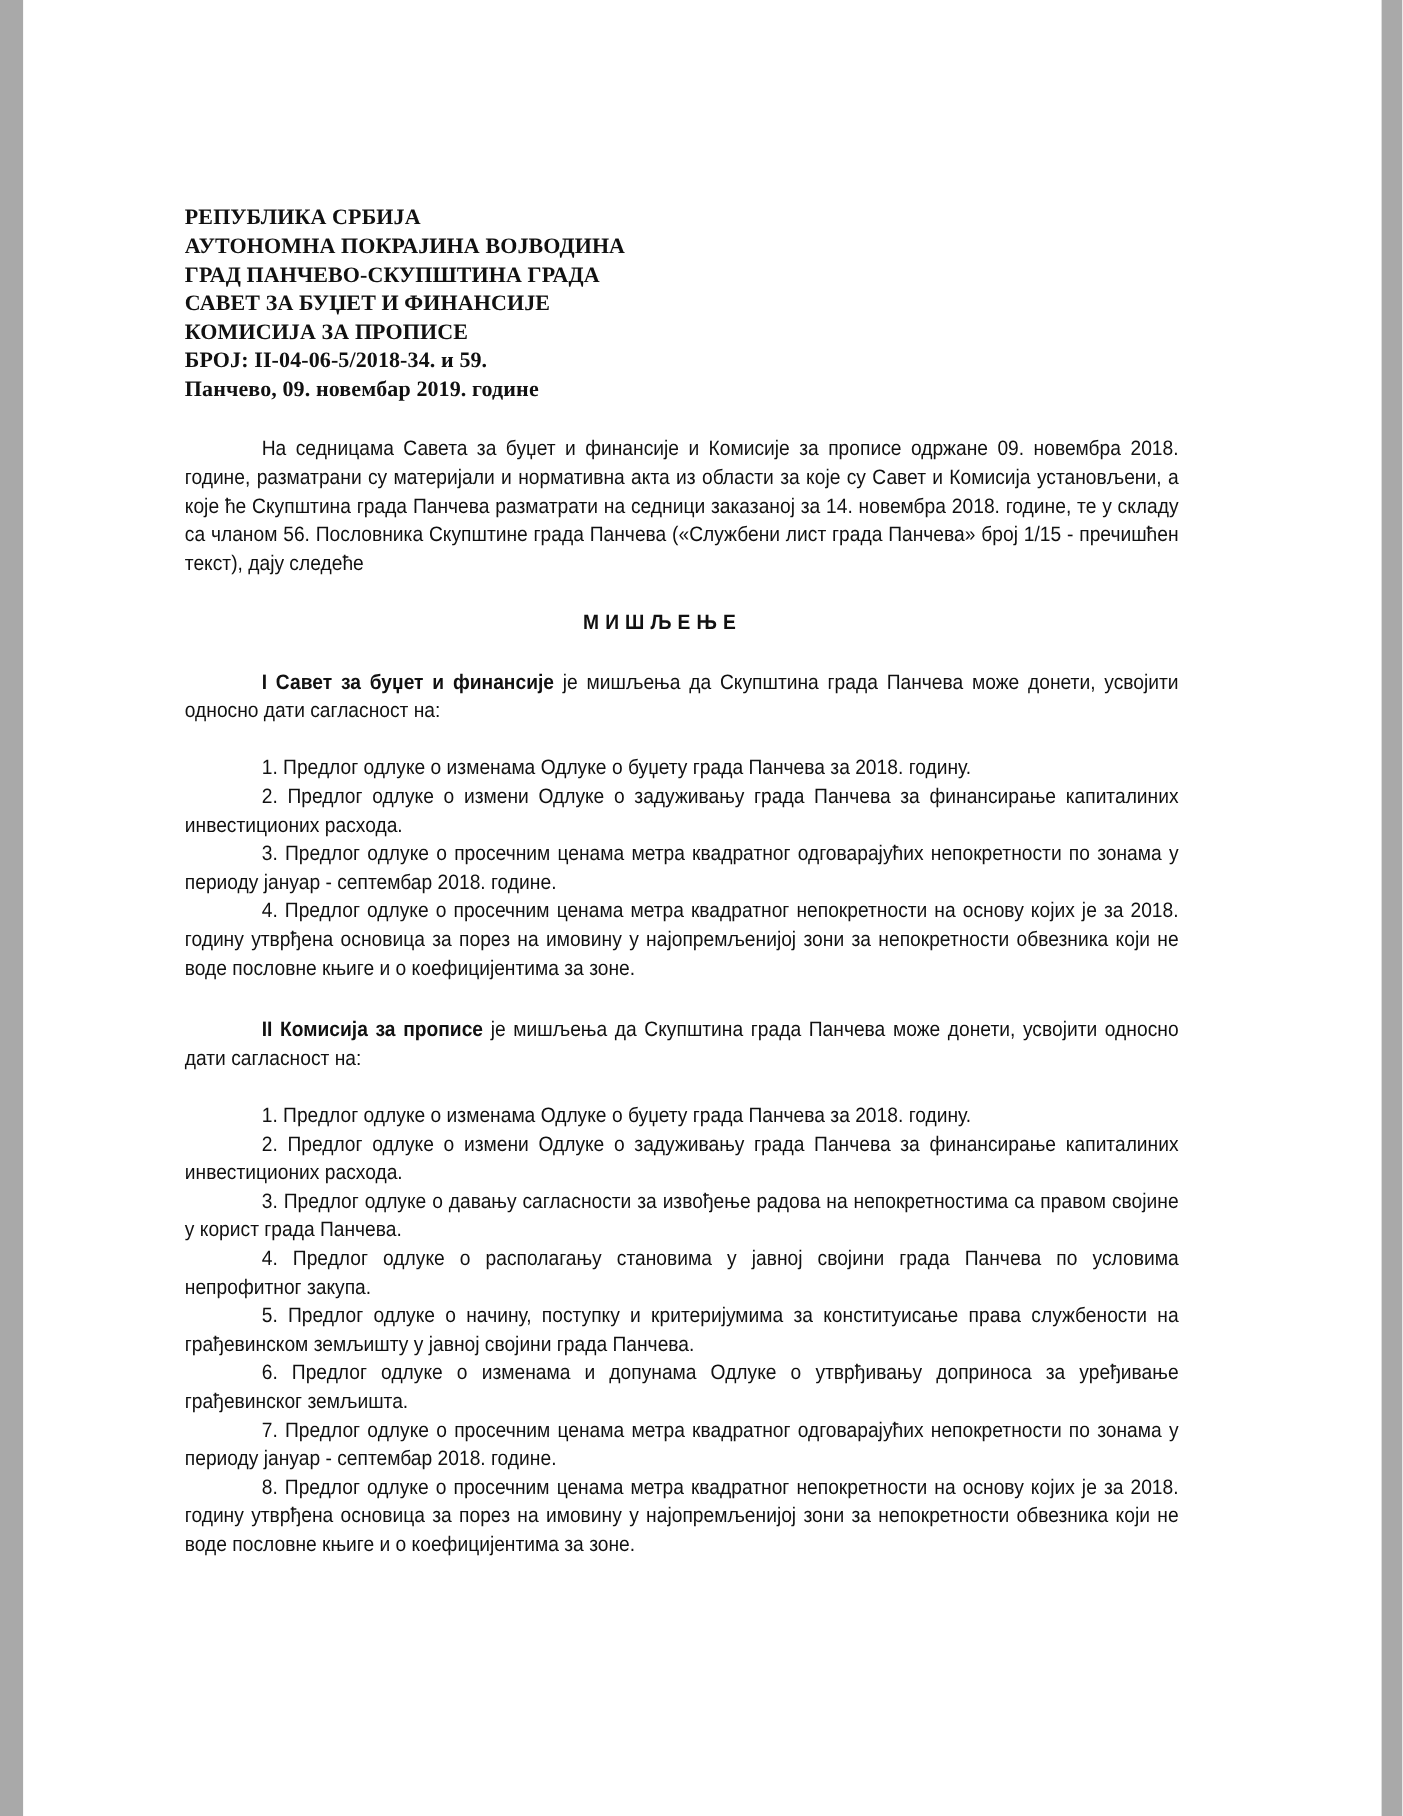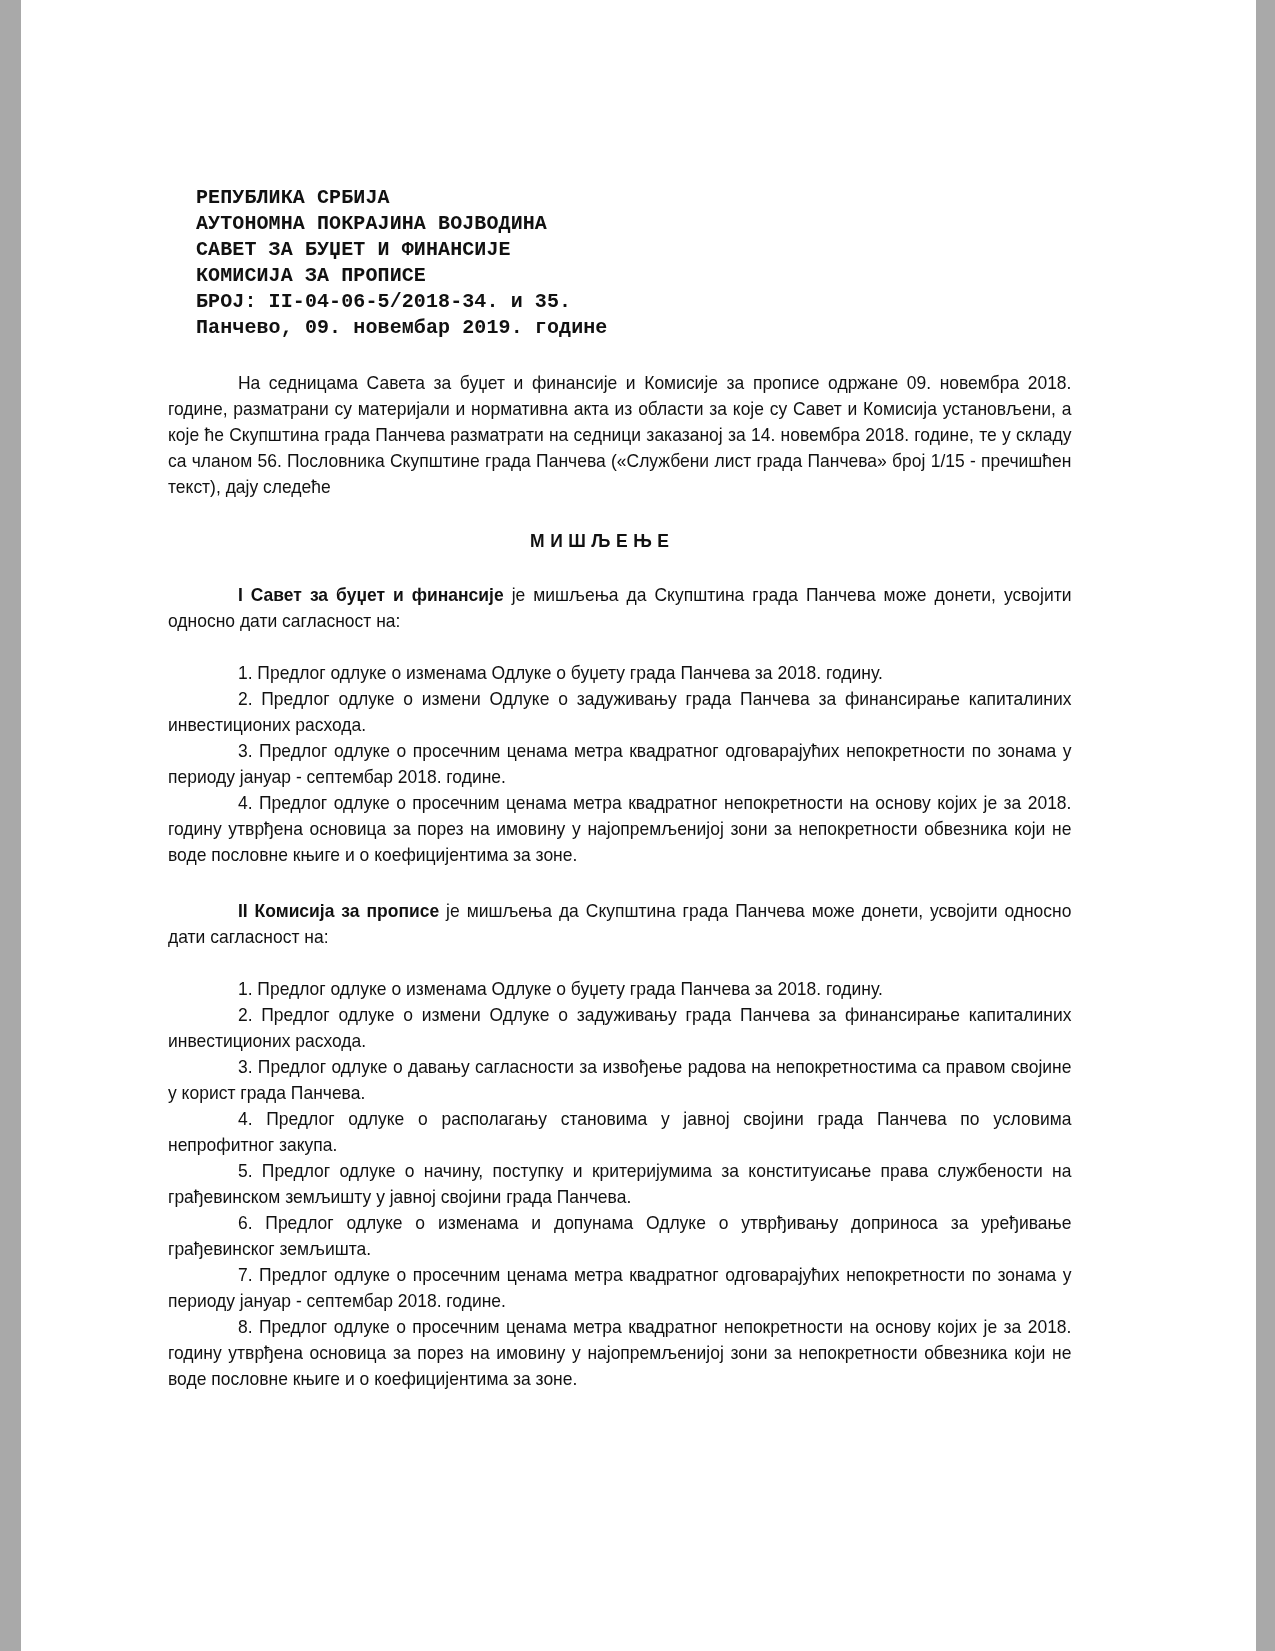--- a/index.html
+++ b/index.html
@@ -3,21 +3,21 @@
 <meta charset="utf-8">
 <style>
   html, body { margin: 0; padding: 0; }
   body {
     width: 1275px; height: 1651px; position: relative; overflow: hidden;
     background: #ffffff; color: #111;
   }
   .strip-left { position: absolute; left: 0; top: 0; width: 21px; height: 1651px; background: #a9a9a9; }
   .strip-right { position: absolute; left: 1256px; top: 0; width: 19px; height: 1651px; background: #a9a9a9; }
   .page { position: absolute; left: 168px; top: 185px; width: 904px; }
-  .header { font-family: Liberation Mono, monospace; font-weight: bold; font-size: 20px; line-height: 26px; letter-spacing: 0.1px; margin-left: 28px; }
+  .header { font-family: Liberation Serif, serif; font-weight: bold; font-size: 20px; line-height: 26px; letter-spacing: 0.1px; }
   .header div { white-space: nowrap; }
   .body-text {
     font-family: "Liberation Sans", sans-serif; font-size: 19px; line-height: 26px;
     text-align: justify; transform: scaleX(0.92); transform-origin: left top; width: 982px;
   }
   .p-intro { margin-top: 29px; text-indent: 76px; }
   .title { text-align: center; font-weight: bold; letter-spacing: 6px; margin-top: 28px; font-size: 19px; width: 904px; padding-left: 40px; box-sizing: border-box; }
   .section-intro { margin-top: 28px; text-indent: 76px; }
   .section-intro b { font-weight: bold; }
   .list { margin-top: 26px; }
@@ -27,23 +27,24 @@
 </head>
 <body>
 
 <div class="strip-left"></div>
 <div class="strip-right"></div>
 
 <div class="page">
   <div class="header">
     <div>РЕПУБЛИКА СРБИЈА</div>
     <div>АУТОНОМНА ПОКРАЈИНА ВОЈВОДИНА</div>
+    <div>ГРАД ПАНЧЕВО-СКУПШТИНА ГРАДА</div>
     <div>САВЕТ ЗА БУЏЕТ И ФИНАНСИЈЕ</div>
     <div>КОМИСИЈА ЗА ПРОПИСЕ</div>
-    <div>БРОЈ: II-04-06-5/2018-34. и 35.</div>
+    <div>БРОЈ: II-04-06-5/2018-34. и 59.</div>
     <div>Панчево,  09. новембар 2019. године</div>
   </div>
 
   <div class="body-text">
     <div class="p-intro">На седницама Савета за буџет и финансије и  Комисије за прописе одржане 09. новембра 2018. године, разматрани су материјали и нормативна акта из области за које су Савет и Комисија  установљени, а које ће Скупштина града Панчева разматрати на седници заказаној за 14. новембра 2018. године, те у складу са чланом 56. Пословника Скупштине града Панчева («Службени лист града Панчева» број 1/15 - пречишћен текст), дају следеће</div>
 
     <div class="title">МИШЉЕЊЕ</div>
 
     <div class="section-intro"><b>I </b><b>Савет за буџет и финансије</b><span> је мишљења да Скупштина града Панчева може донети, усвојити односно дати сагласност на:</span></div>
 

